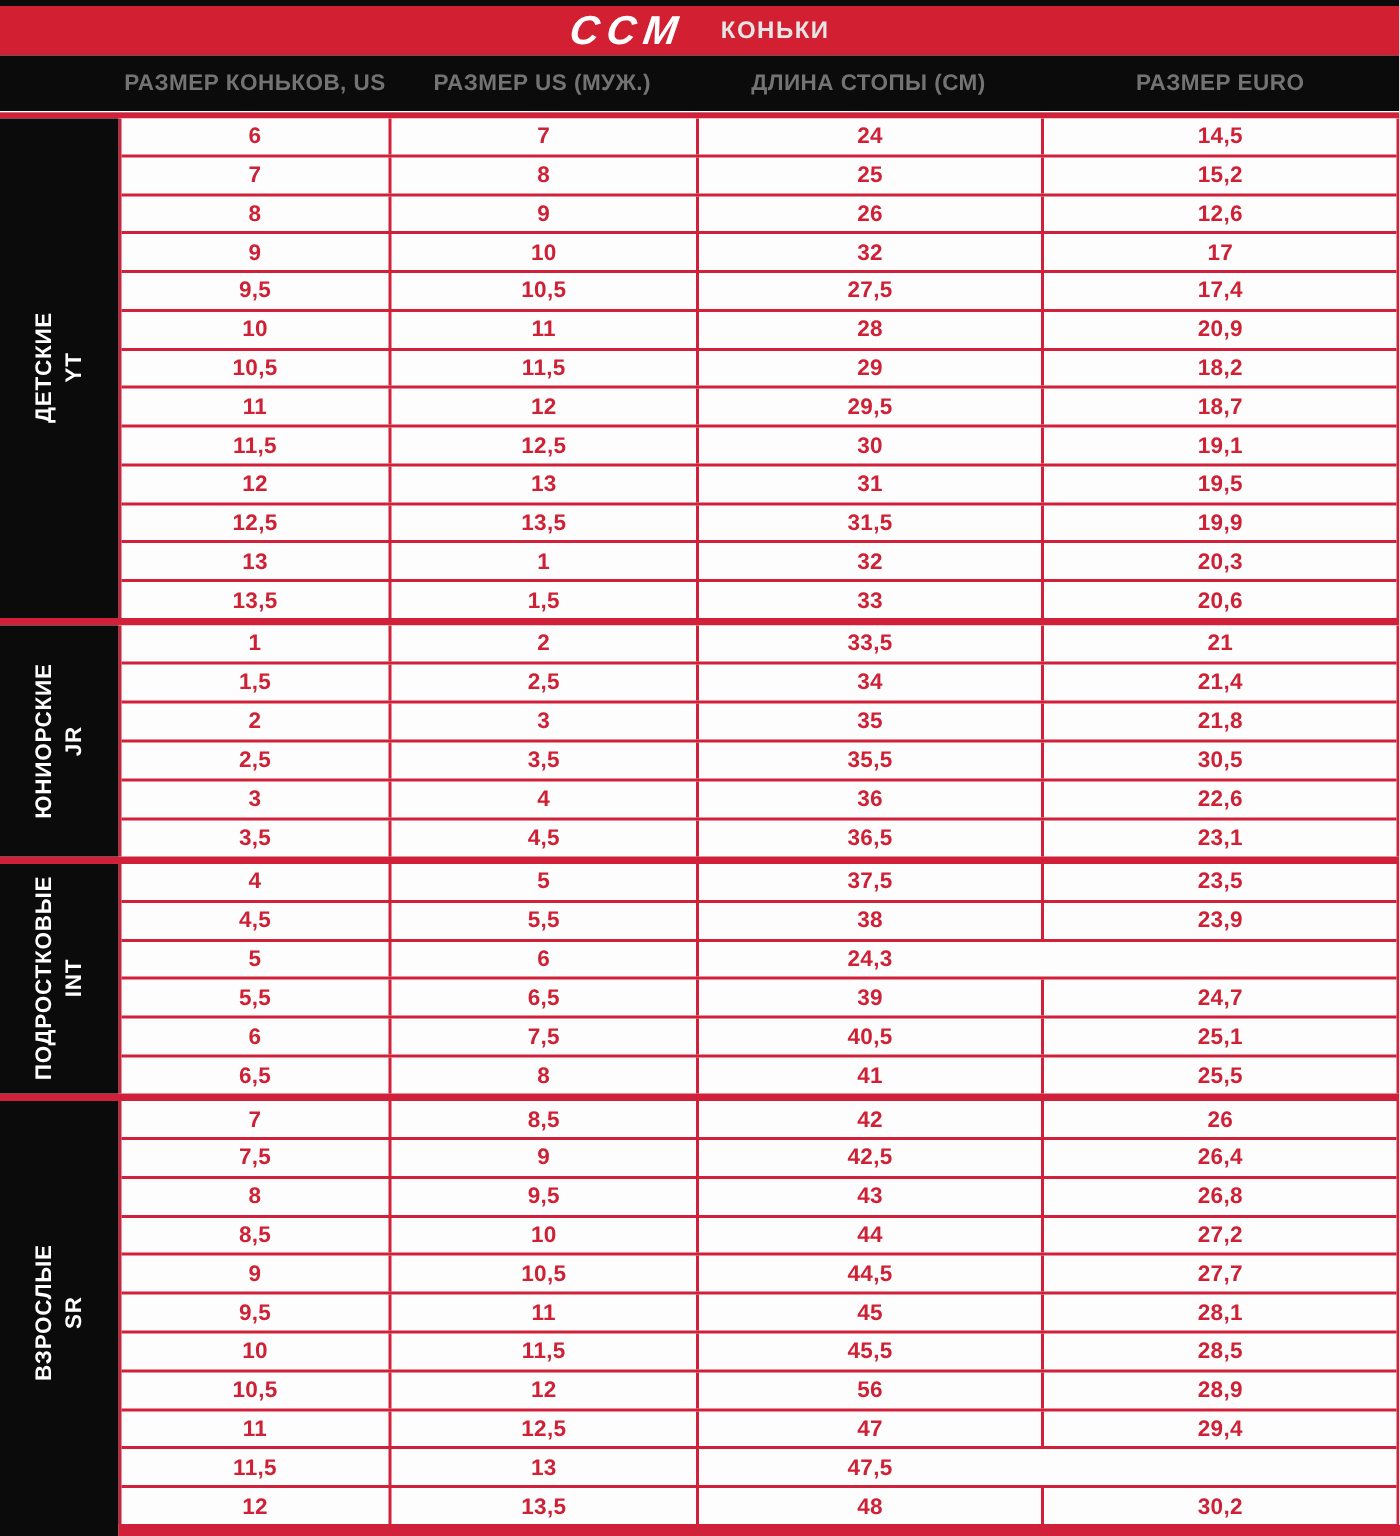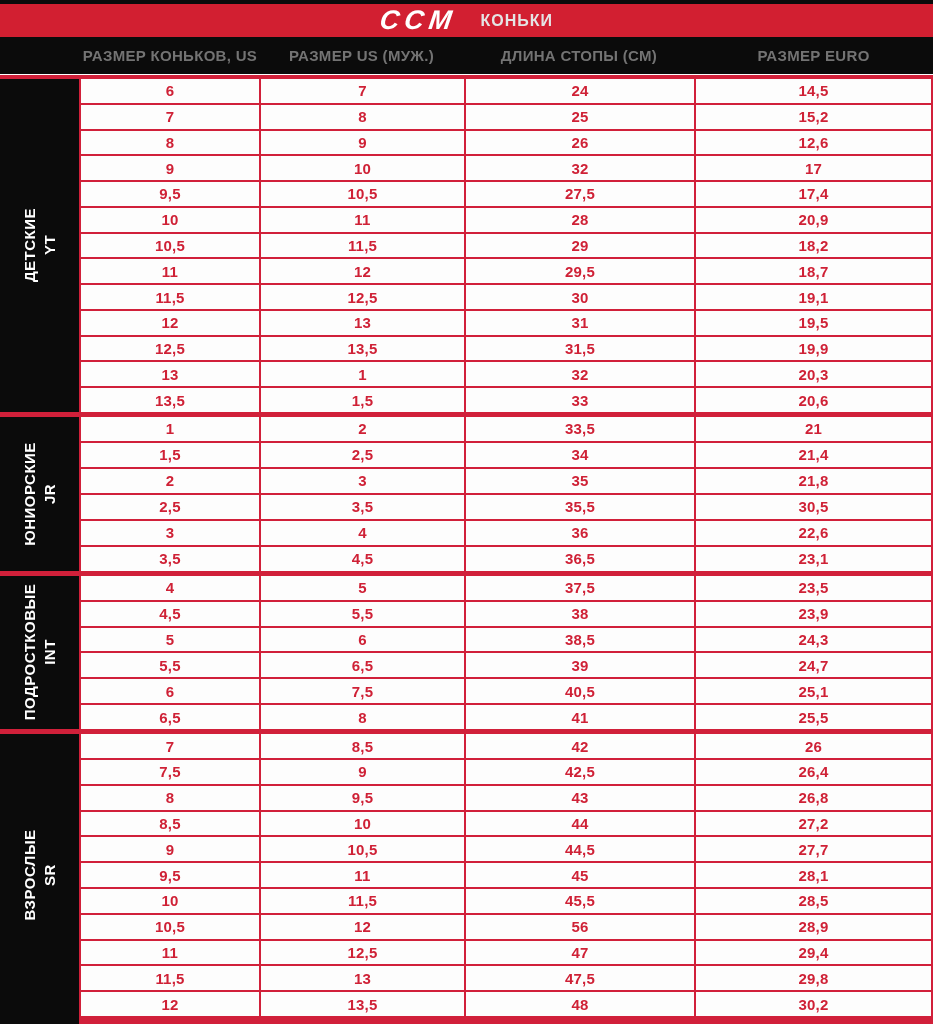--- a/index.html
+++ b/index.html
@@ -224,21 +224,20 @@
           </div>
           <div class="row">
             <div class="cell">4,5</div>
             <div class="cell">5,5</div>
             <div class="cell">38</div>
             <div class="cell">23,9</div>
           </div>
           <div class="row">
             <div class="cell">5</div>
             <div class="cell">6</div>
-            <div class="cell">38,5</div>
             <div class="cell">24,3</div>
           </div>
           <div class="row">
             <div class="cell">5,5</div>
             <div class="cell">6,5</div>
             <div class="cell">39</div>
             <div class="cell">24,7</div>
           </div>
           <div class="row">
             <div class="cell">6</div>
@@ -312,21 +311,20 @@
           <div class="row">
             <div class="cell">11</div>
             <div class="cell">12,5</div>
             <div class="cell">47</div>
             <div class="cell">29,4</div>
           </div>
           <div class="row">
             <div class="cell">11,5</div>
             <div class="cell">13</div>
             <div class="cell">47,5</div>
-            <div class="cell">29,8</div>
           </div>
           <div class="row">
             <div class="cell">12</div>
             <div class="cell">13,5</div>
             <div class="cell">48</div>
             <div class="cell">30,2</div>
           </div>
         </div>
       </div>
     </div>

